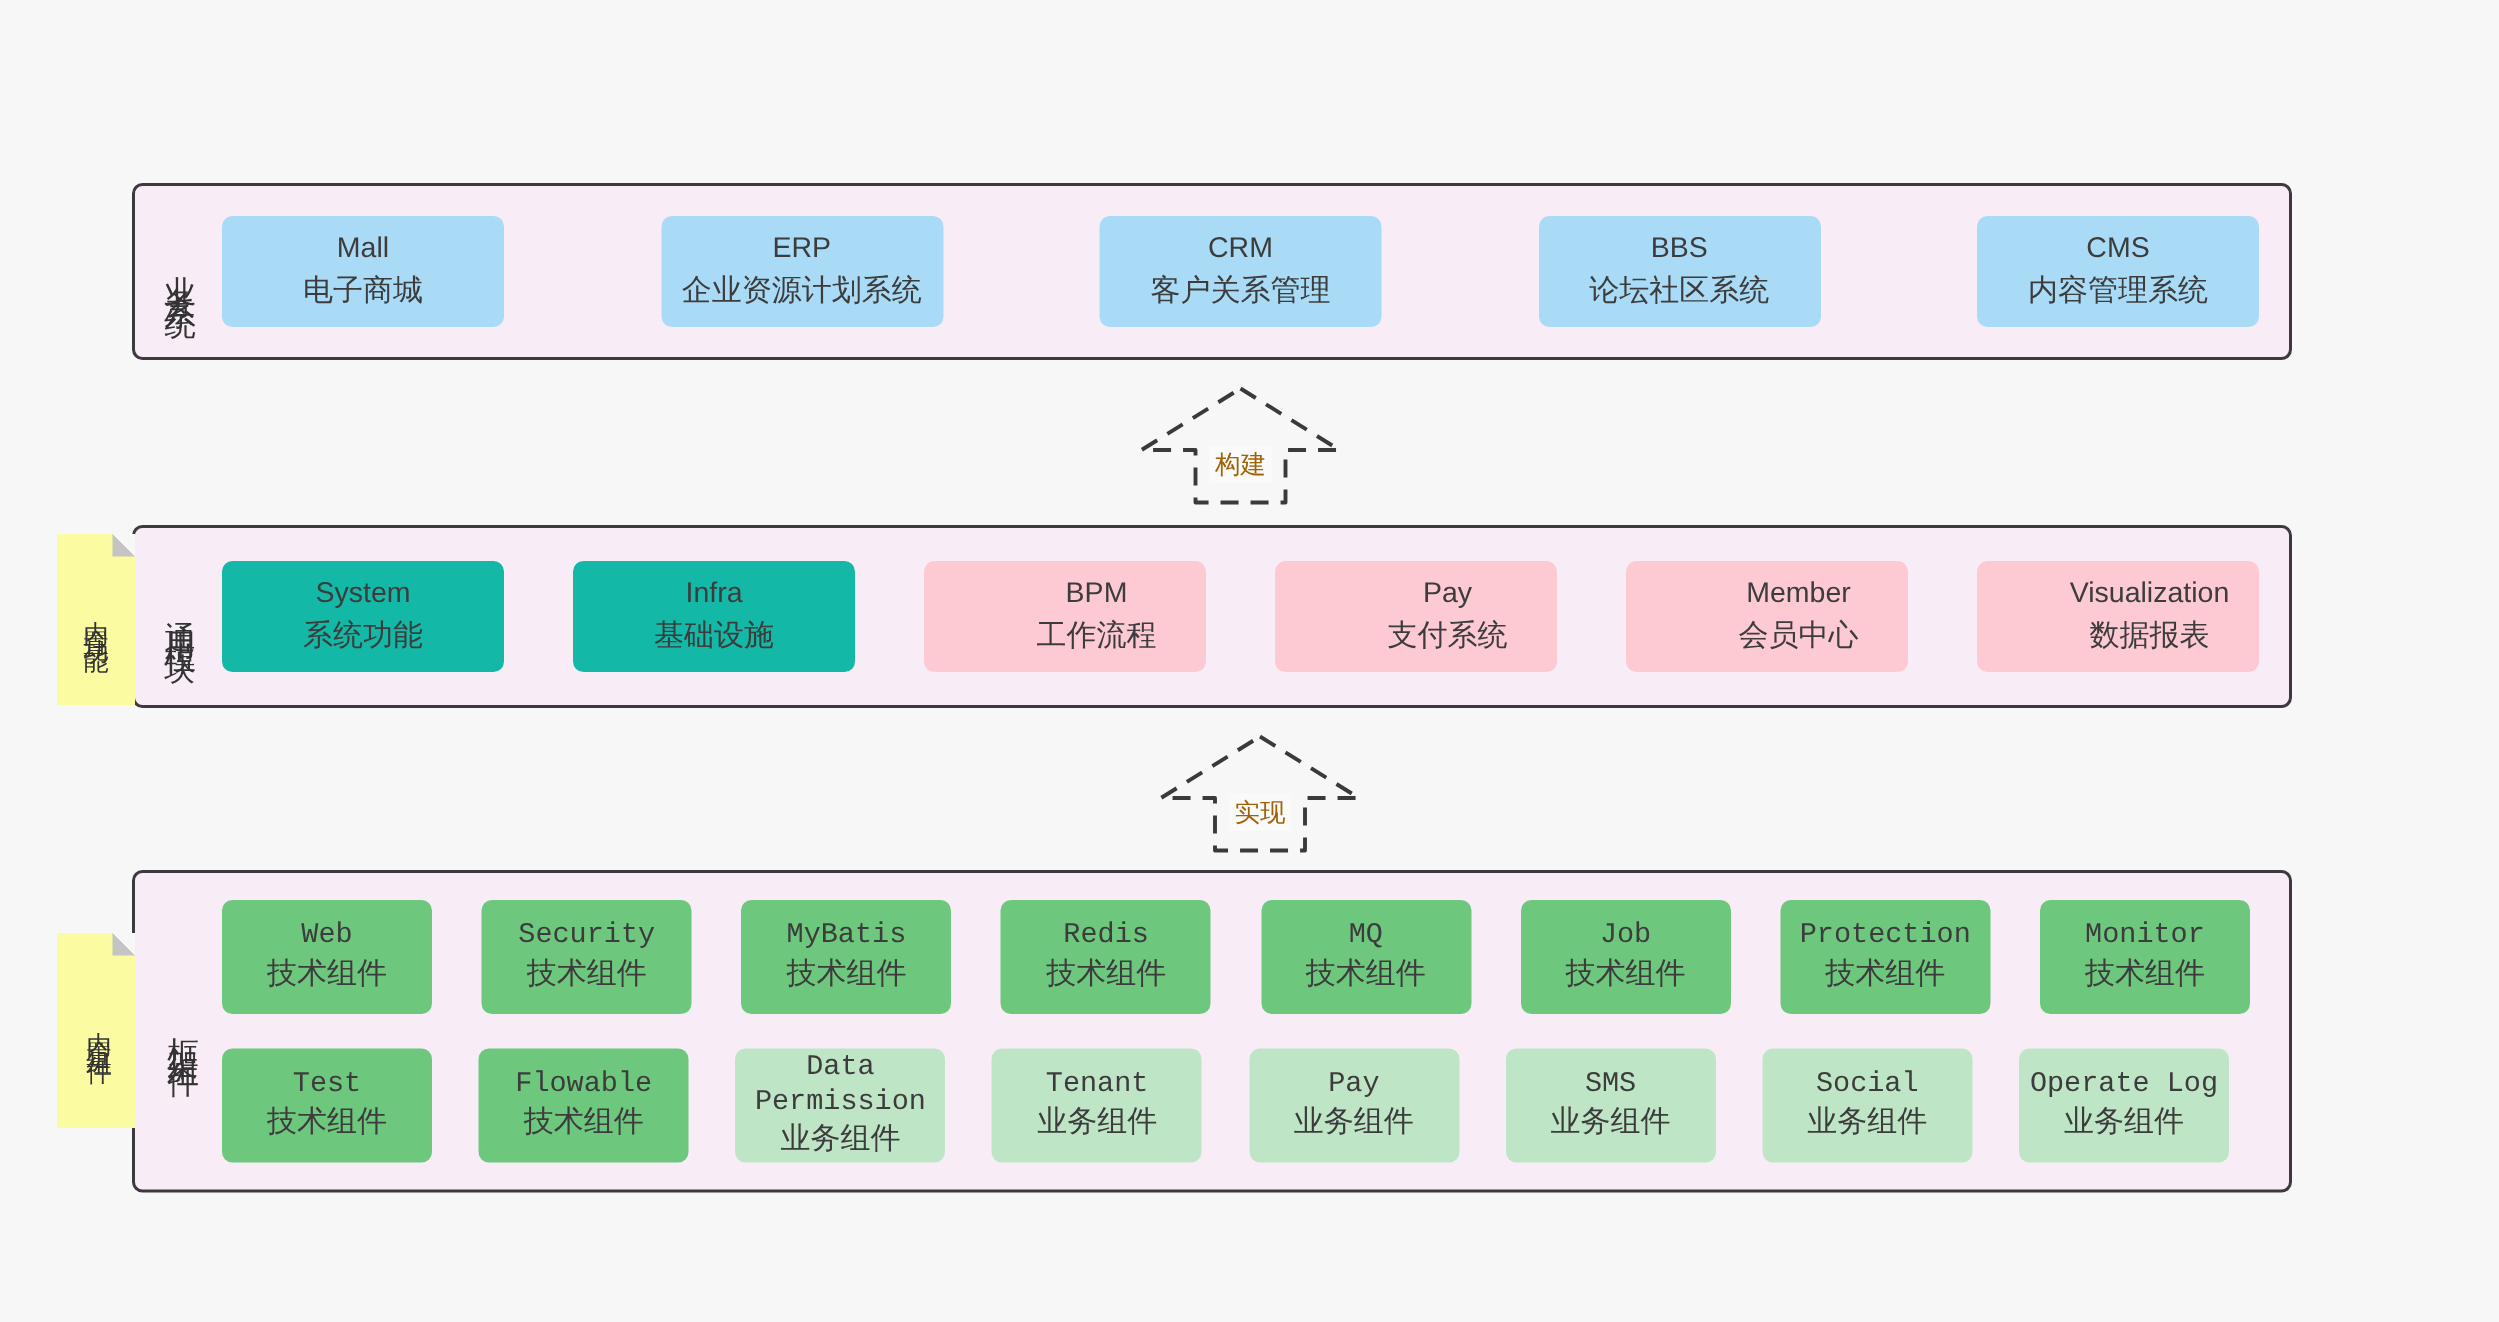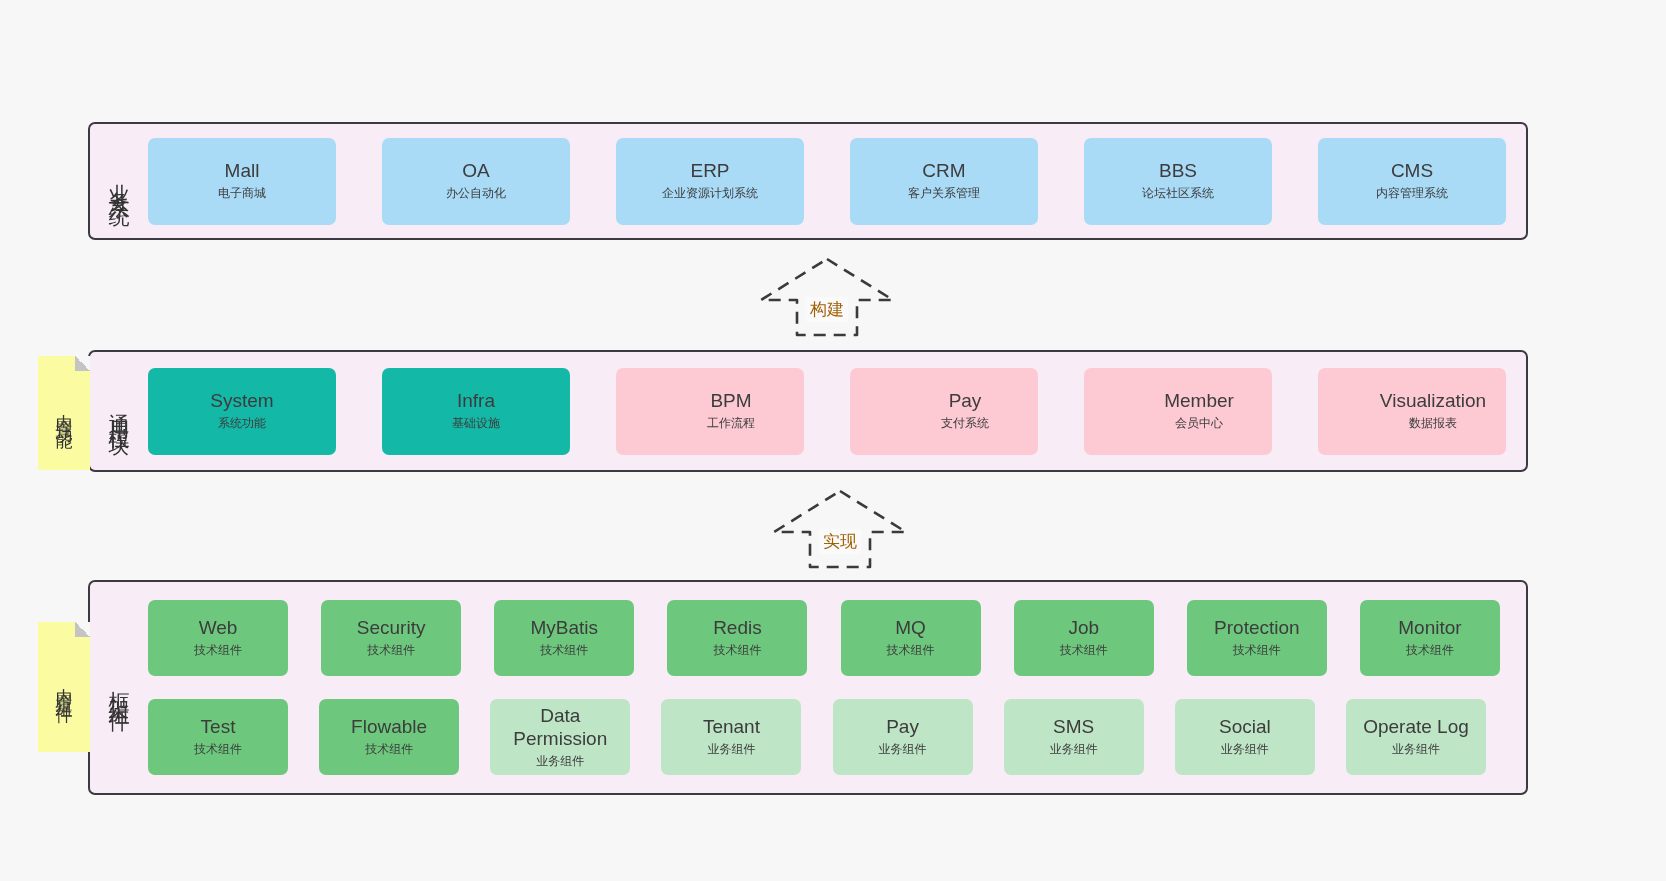--- a/index.html
+++ b/index.html
@@ -7,35 +7,35 @@
     position:relative;width:1666px;height:881px;background:#f7f7f7;overflow:hidden;
     font-family:"Liberation Sans","DejaVu Sans",sans-serif;color:#3c3c3c;
   }
   .section{
     position:absolute;left:88px;width:1440px;
     background:#f8edf6;border:2px solid #3c3a40;border-radius:7px;
     display:flex;align-items:center;box-sizing:border-box;
   }
   .sec-business{top:122px;height:118px;}
   .sec-modules{top:350px;height:122px;}
-  .sec-framework{top:580px;height:215px;}
+  .sec-framework{top:580px;height:215px;font-family:Liberation Mono, monospace;}
   .vlabel{
     width:58px;flex:0 0 58px;display:flex;align-items:center;justify-content:center;
     writing-mode:vertical-rl;text-orientation:upright;
     font-size:21px;letter-spacing:7px;color:#333;user-select:none;
   }
   .boxrow{flex:1;display:flex;justify-content:space-between;padding-right:20px;}
   .rows{flex:1;display:flex;flex-direction:column;gap:23px;padding-right:26px;}
   .box{
     border-radius:7px;display:flex;flex-direction:column;align-items:center;justify-content:center;
     text-align:center;box-sizing:border-box;padding:4px 6px;
   }
   .box .en{font-size:19px;line-height:1.2;}
-  .box .zh{font-size:12px;line-height:1.3;margin-top:3px;}
-  .wide{width:188px;height:87px;}
+  .box .zh{font-size:20px;line-height:1.3;margin-top:3px;}
+  .wide{width:188px;height:74px;}
   .small{width:140px;height:76px;}
   .blue{background:#a9daf6;}
   .red{background:#14b8a6;}
   .pink{background:#fdcad4;padding-left:48px;}
   .green{background:#6dc87e;}
   .lightgreen{background:#bee5c6;}
   .tag{
     position:absolute;left:-52px;width:52px;background:#fbfba1;
     display:flex;align-items:center;justify-content:center;
     writing-mode:vertical-rl;text-orientation:upright;
@@ -61,24 +61,20 @@
 <div class="canvas">
 
   <div class="section sec-business">
     <div class="vlabel">业务系统</div>
     <div class="boxrow">
       <div class="box wide blue">
         <div class="en">Mall</div>
         <div class="zh">电子商城</div>
       </div>
       <div class="box wide blue">
-        <div class="en">OA</div>
-        <div class="zh">办公自动化</div>
-      </div>
-      <div class="box wide blue">
         <div class="en">ERP</div>
         <div class="zh">企业资源计划系统</div>
       </div>
       <div class="box wide blue">
         <div class="en">CRM</div>
         <div class="zh">客户关系管理</div>
       </div>
       <div class="box wide blue">
         <div class="en">BBS</div>
         <div class="zh">论坛社区系统</div>

